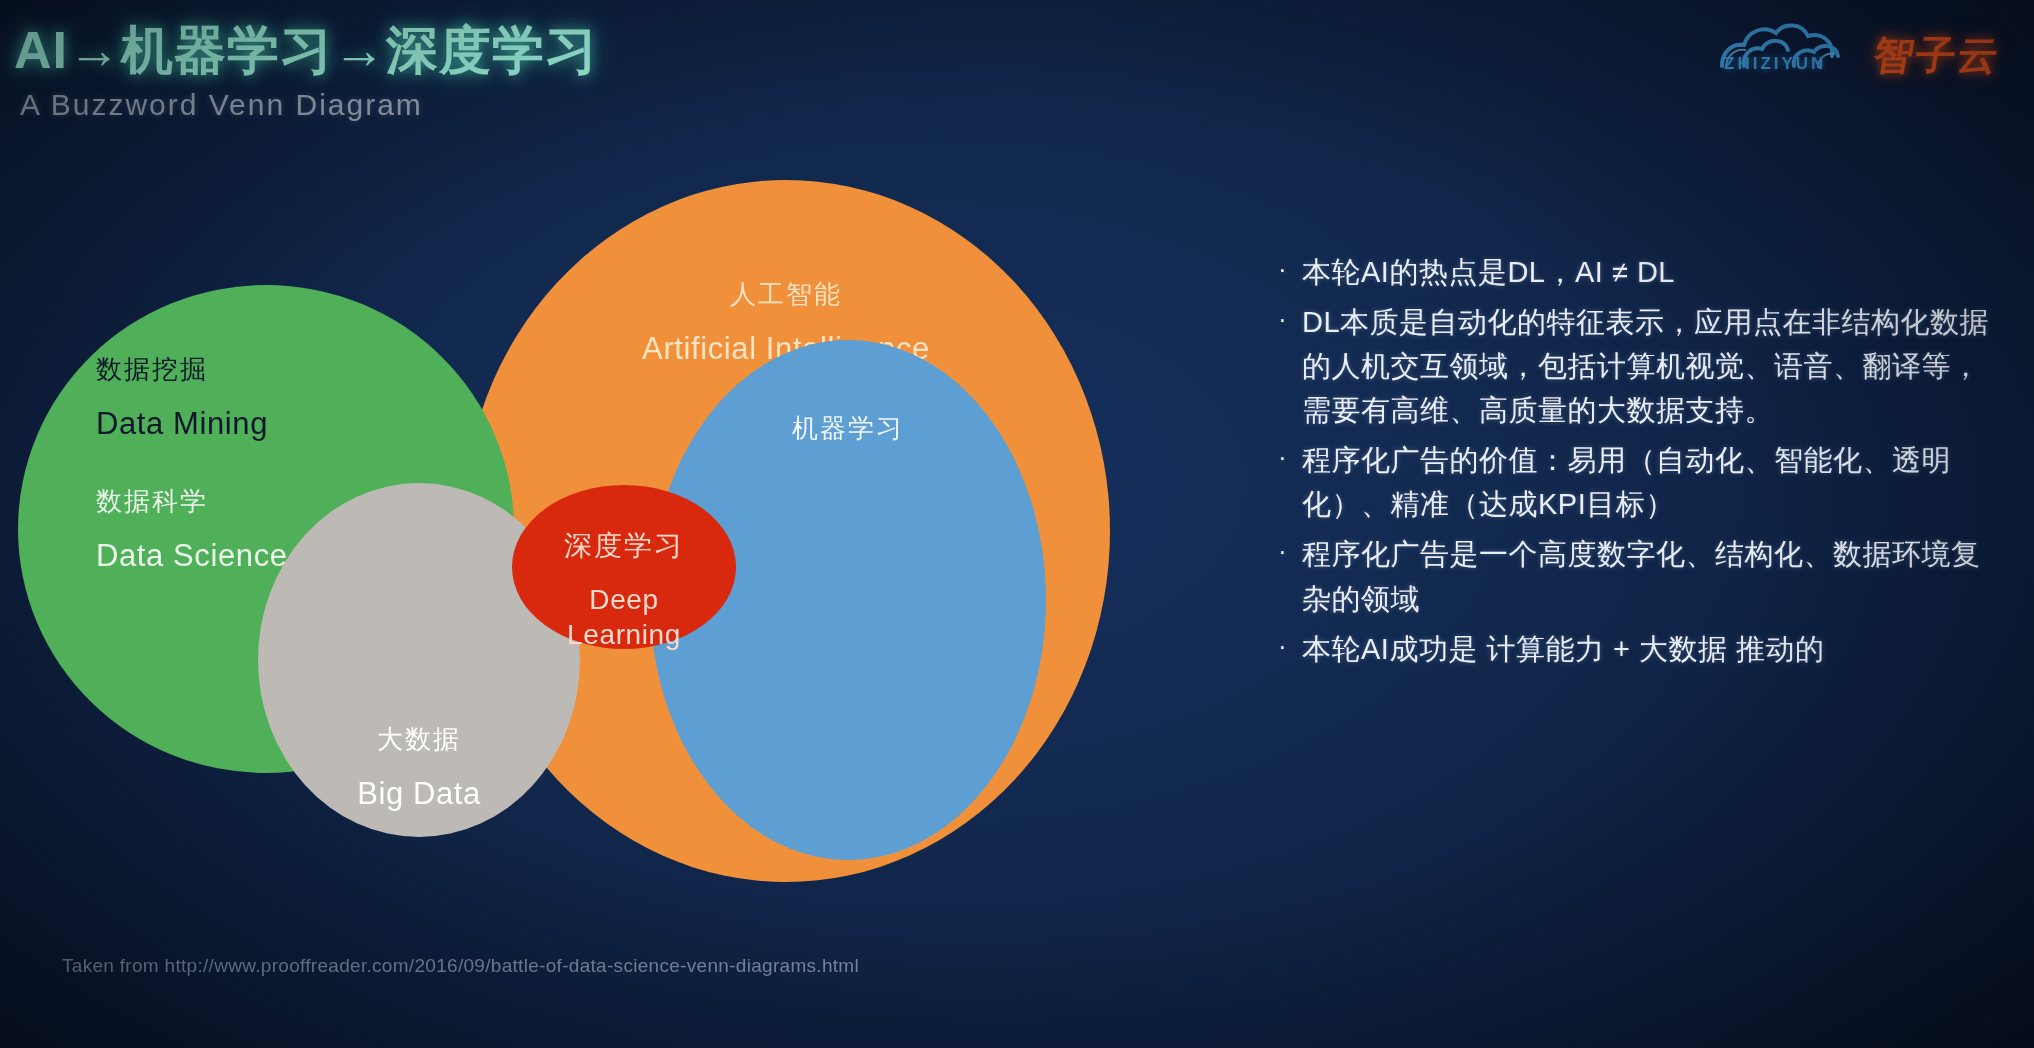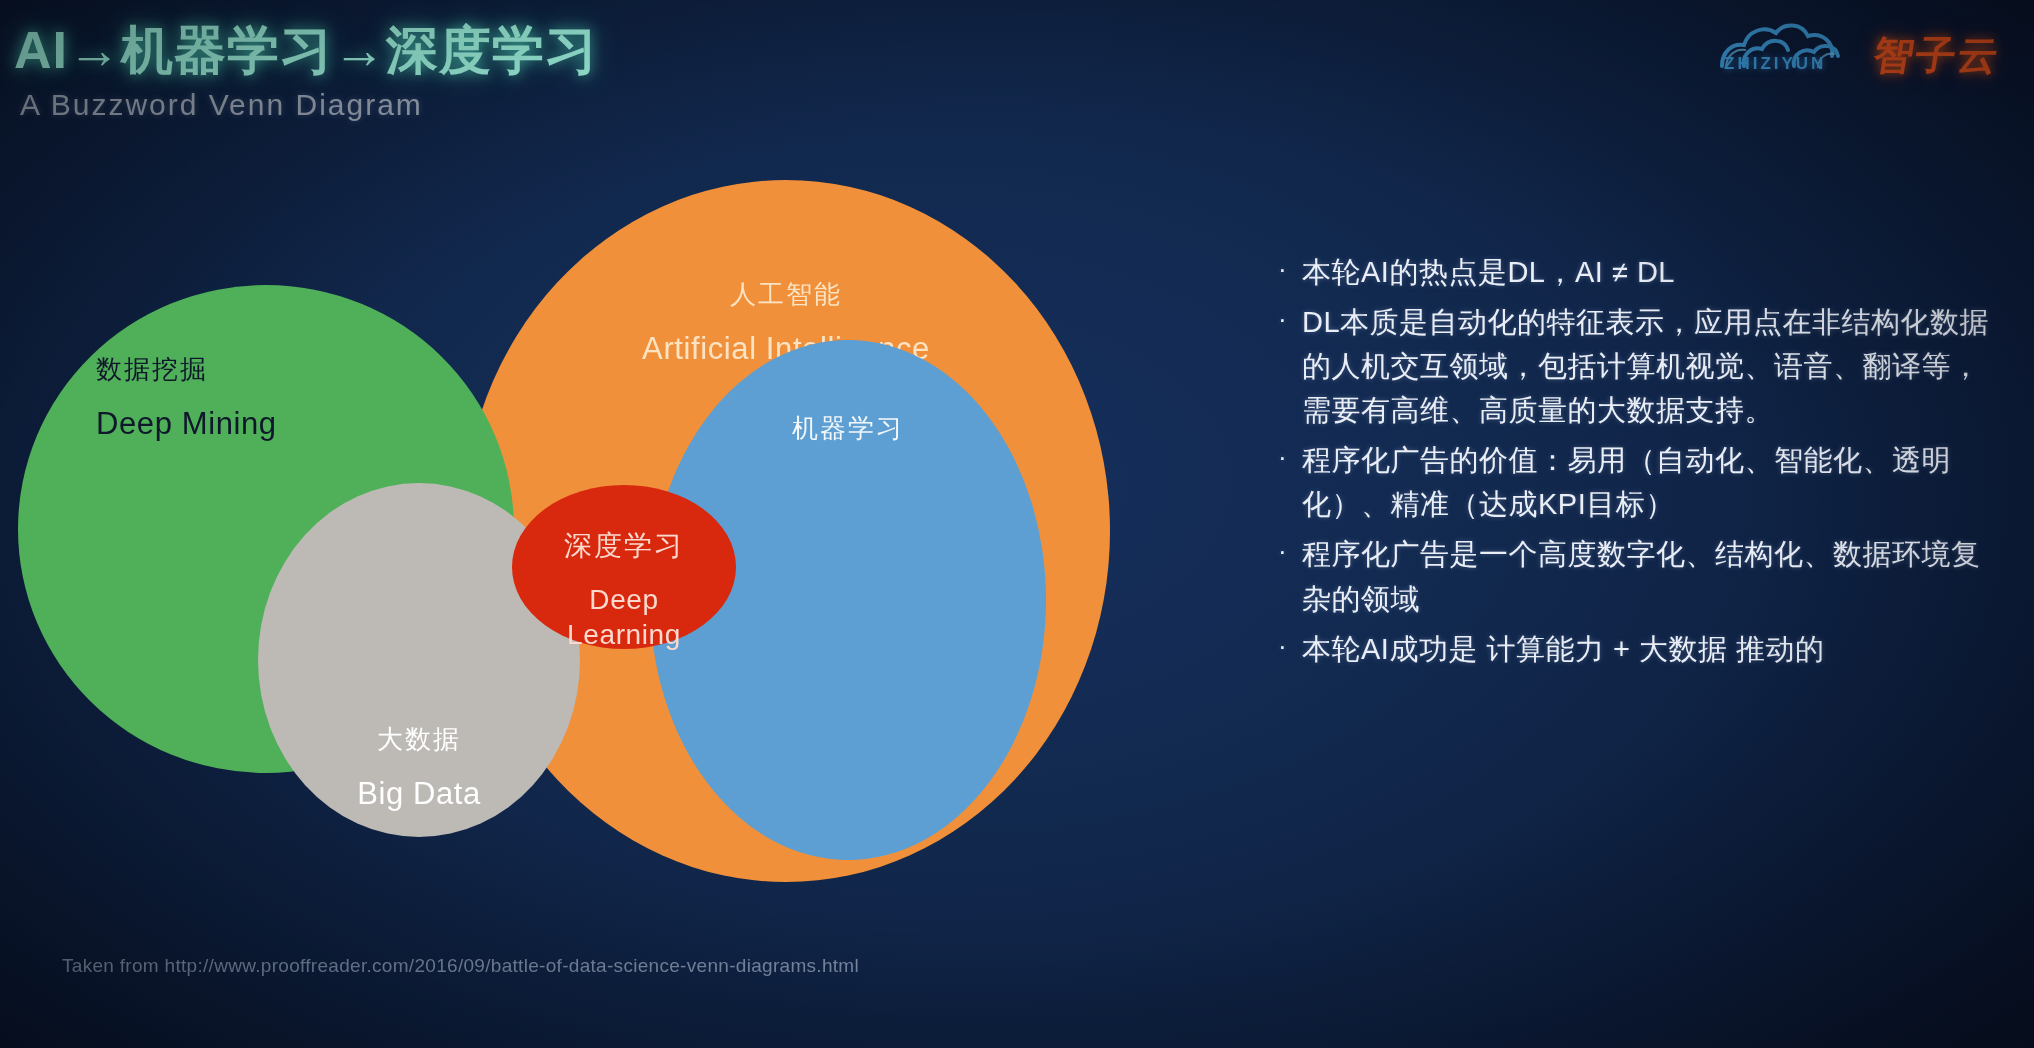--- a/index.html
+++ b/index.html
@@ -176,21 +176,25 @@
     <div class="ellipse" id="e-ai" style="background: rgb(240, 144, 58);">
       <div class="lbl" id="ai-label" style="color: rgb(251, 227, 195);">
         <span class="cn">人工智能</span>
         <span class="en">Artificial Intelligence</span>
       </div>
     </div>
 
     <div class="ellipse" id="e-dm" style="background: rgb(79, 176, 89);">
       <div class="lbl" id="dm-label" style="color: #0f172a;">
         <span class="cn">数据挖掘</span>
-        <span class="en">Deep Mining</span>
+        <span class="en">Data Mining</span>
+      </div>
+      <div class="lbl" id="ds-label" style="color: rgb(234, 247, 234);">
+        <span class="cn">数据科学</span>
+        <span class="en">Data Science</span>
       </div>
     </div>
 
     <div class="ellipse" id="e-ml" style="background: rgb(93, 159, 210); text-decoration: underline;">
       <div class="lbl" id="ml-label" style="color: rgb(242, 247, 251);">
         <span class="cn">机器学习</span>
       </div>
     </div>
 
     <div class="ellipse" id="e-dl" style="background: rgb(216, 41, 15);">

